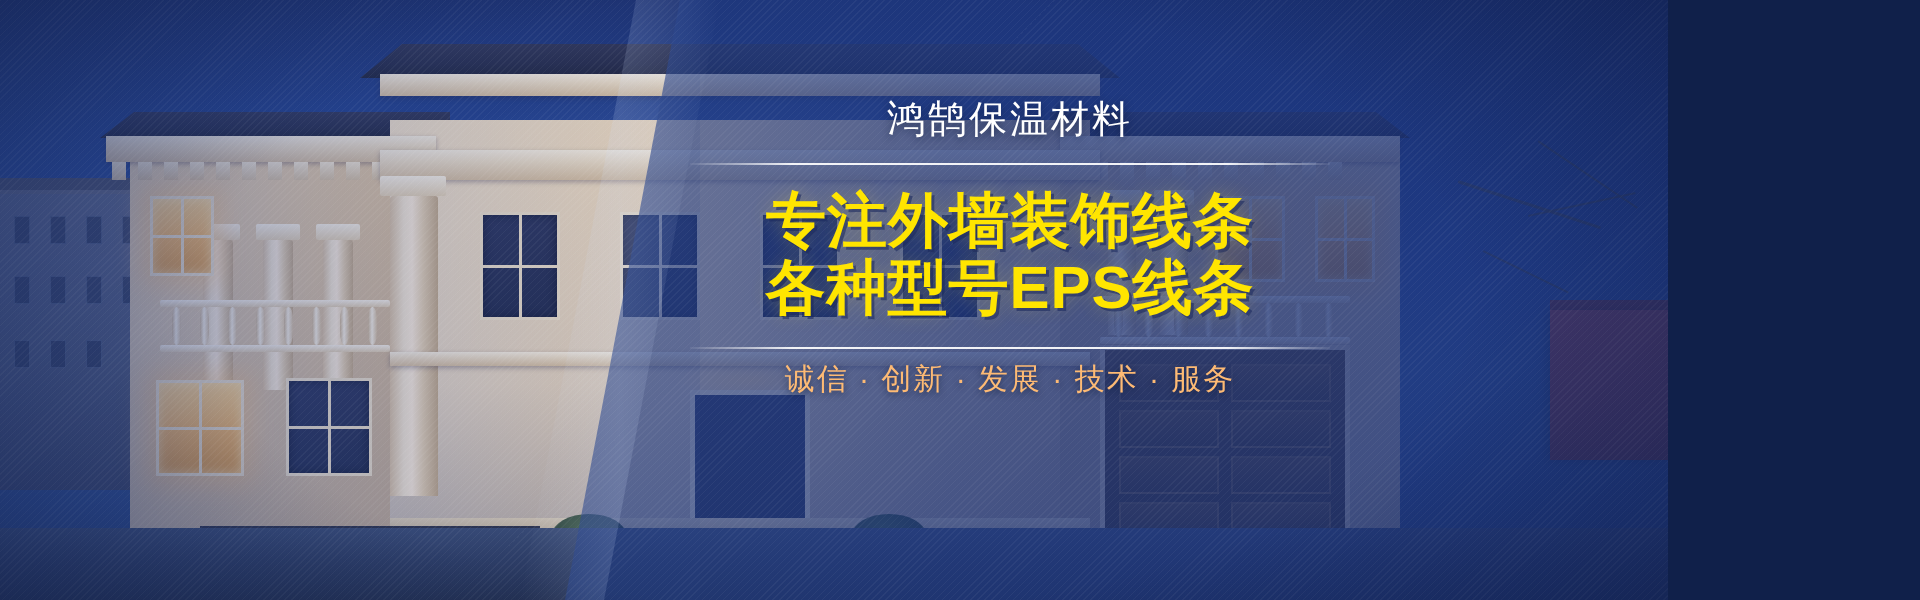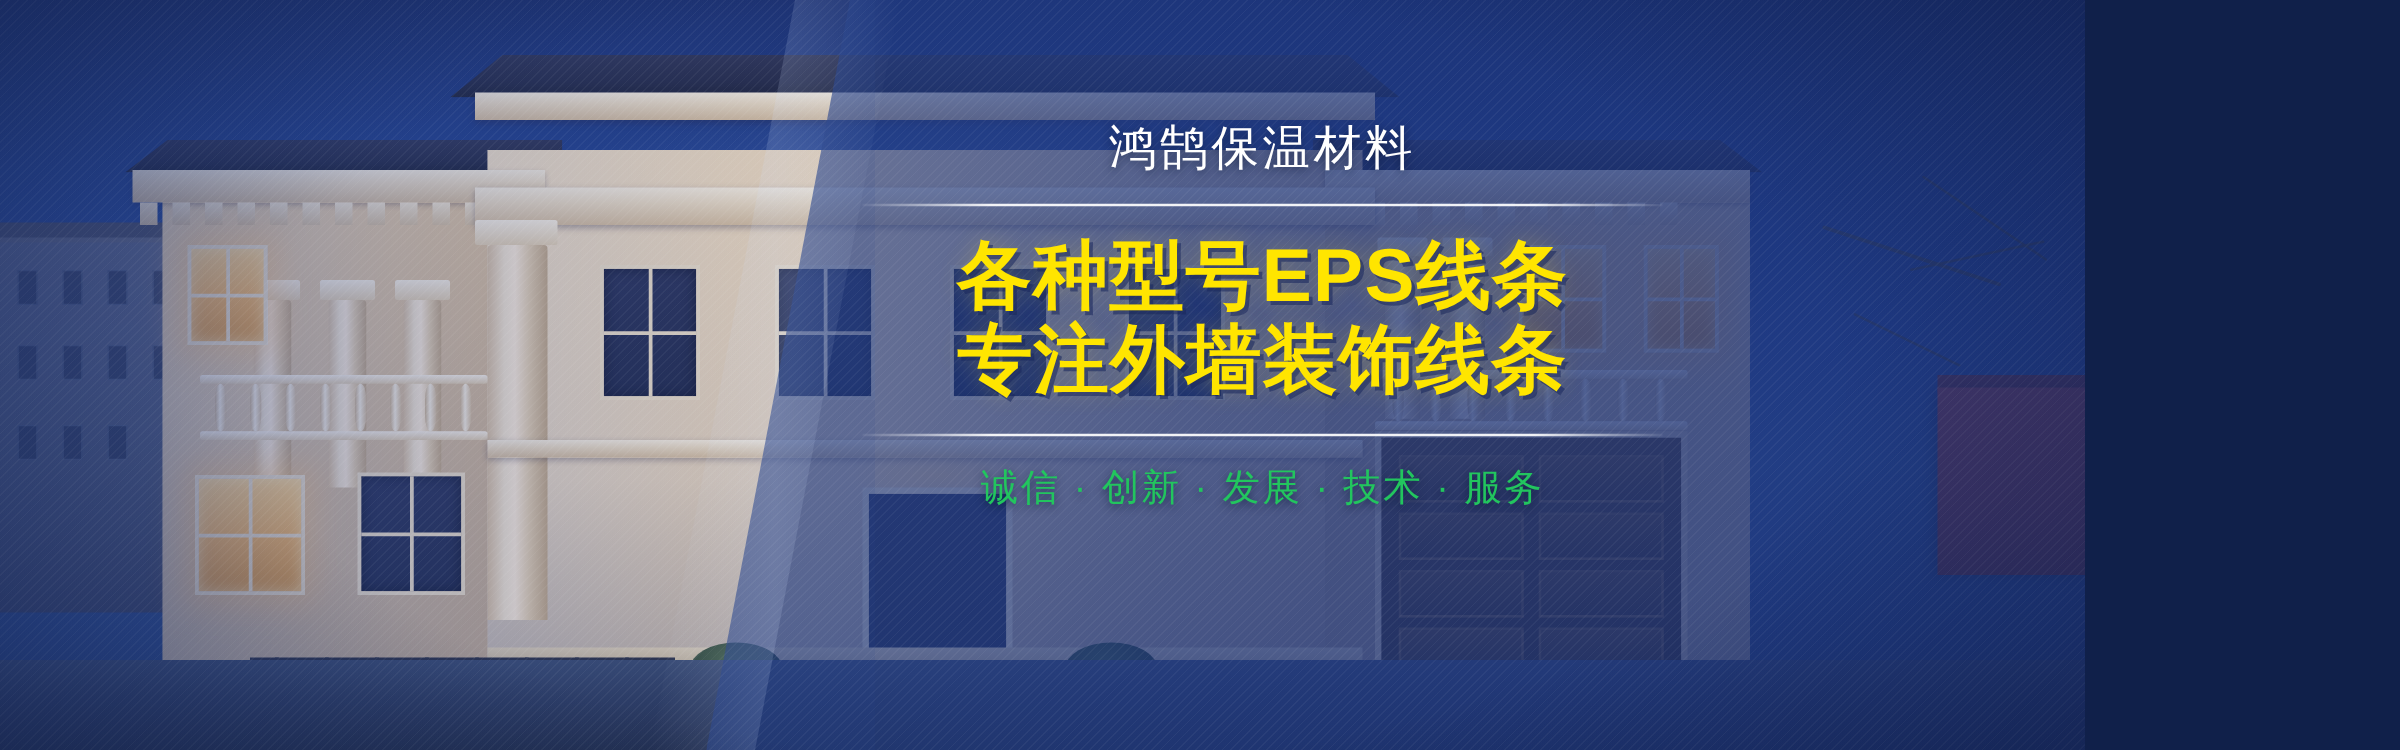--- a/index.html
+++ b/index.html
@@ -228,22 +228,22 @@
     background:linear-gradient(90deg, rgba(255,255,255,.05) 0%, rgba(255,255,255,.92) 16%, rgba(255,255,255,.92) 84%, rgba(255,255,255,.05) 100%);
   }
   .rule.bottom { margin:26px auto 0; }
   .headline { margin-top:22px; }
   .headline-line {
     font-size:60px; font-weight:700; color:#ffe500;
     letter-spacing:1px; line-height:1.12; white-space:nowrap;
     text-shadow:3px 3px 0 rgba(24,38,92,.55), 0 0 18px rgba(255,220,60,.25);
   }
   .tagline {
-    margin-top:21px;
-    font-size:30px; color:#22c55e; letter-spacing:2px;
+    margin-top:10px;
+    font-size:30px; color:#fdba74; letter-spacing:2px;
     text-shadow:0 2px 7px rgba(8,18,48,.65);
   }
 </style>
 </head>
 <body>
 
 <div class="banner">
 
   <div class="scene">
 
@@ -449,22 +449,22 @@
     <div class="vig"></div>
   </div>
 
   <div class="text-block">
 
     <div class="brand">鸿鹄保温材料</div>
 
     <div class="rule"></div>
 
     <div class="headline">
+      <div class="headline-line">专注外墙装饰线条</div>
       <div class="headline-line">各种型号EPS线条</div>
-      <div class="headline-line">专注外墙装饰线条</div>
     </div>
 
     <div class="rule bottom"></div>
 
     <div class="tagline">诚信 · 创新 · 发展 · 技术 · 服务</div>
   </div>
 
 </div>
 
 </body></html>

